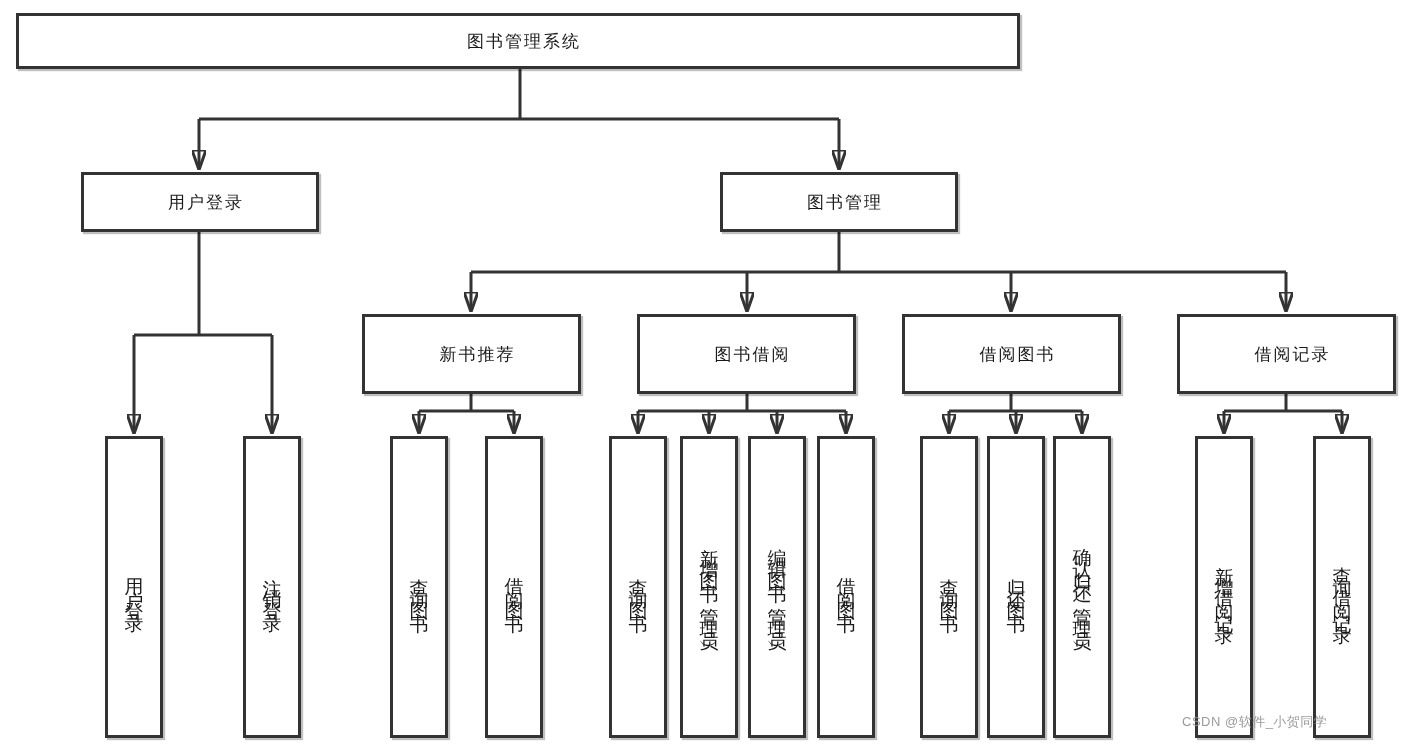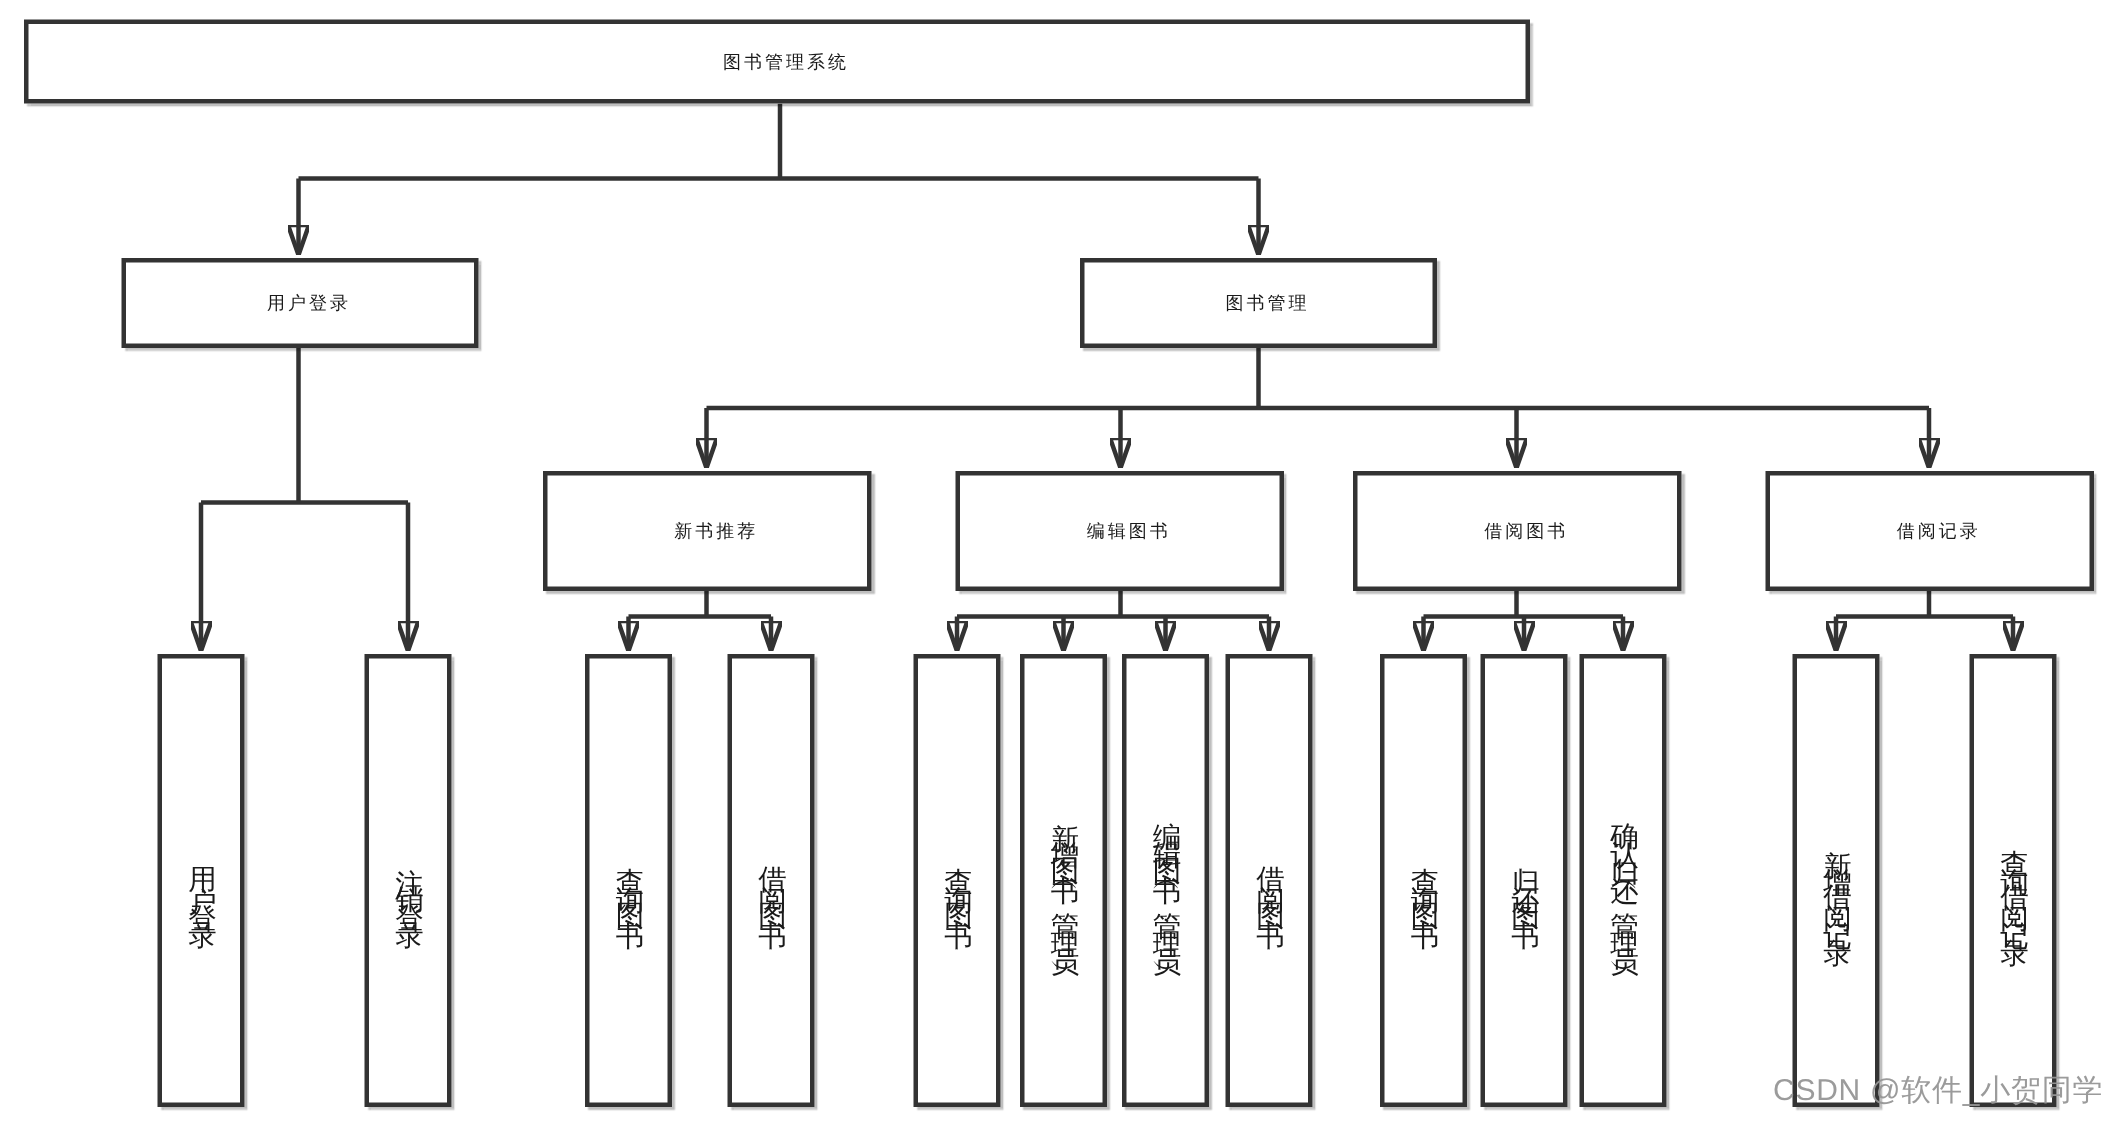--- a/index.html
+++ b/index.html
@@ -6,33 +6,33 @@
   .stage{
     position:relative;width:1405px;height:747px;background:#ffffff;
     font-family:"Liberation Sans","DejaVu Sans",sans-serif;overflow:hidden;
   }
   .wires{position:absolute;left:0;top:0;width:1405px;height:747px;}
   .wires path, .wires line{stroke:#333333;stroke-width:3;fill:none;}
   .node{
     position:absolute;display:flex;align-items:center;justify-content:center;
     border:3px solid #333333;background:#ffffff;color:#1a1a1a;
     box-sizing:border-box;box-shadow:2px 2px 1px rgba(0,0,0,0.25);
-    font-size:12px;letter-spacing:2px;text-align:center;z-index:2;padding-left:12px;
+    font-size:17px;letter-spacing:2px;text-align:center;z-index:2;padding-left:12px;
   }
   .lvl1{left:16px;top:13px;width:1004px;height:56px;}
   .lvl2{top:172px;width:238px;height:60px;}
   .lvl3{top:314px;width:219px;height:80px;}
   .leaf{
     top:436px;width:58px;height:302px;
     writing-mode:vertical-rl;text-orientation:mixed;
     font-size:19px;letter-spacing:12px;padding:4px 0;
   }
   .watermark{
     position:absolute;left:1182px;top:713px;z-index:6;
-    color:rgba(150,150,150,0.95);font-size:20px;letter-spacing:0.5px;
+    color:rgba(150,150,150,0.95);font-size:13px;letter-spacing:0.5px;
     white-space:nowrap;
   }
 </style>
 </head>
 <body>
 
 <div class="stage">
 
   <svg class="wires" width="1405" height="747" viewBox="0 0 1405 747" xmlns="http://www.w3.org/2000/svg">
     <defs>
@@ -95,21 +95,21 @@
       <path d="M1342,411 V433" marker-end="url(#arr)"></path>
     </g>
   </svg>
 
   <div class="node lvl1">图书管理系统</div>
 
   <div class="node lvl2" style="left:81px">用户登录</div>
   <div class="node lvl2" style="left:720px">图书管理</div>
 
   <div class="node lvl3" style="left:362px">新书推荐</div>
-  <div class="node lvl3" style="left:637px">编辑图书</div>
+  <div class="node lvl3" style="left:637px">图书借阅</div>
   <div class="node lvl3" style="left:902px">借阅图书</div>
   <div class="node lvl3" style="left:1177px">借阅记录</div>
 
   <div class="node leaf" style="left:105px">用户登录</div>
   <div class="node leaf" style="left:243px">注销登录</div>
 
   <div class="node leaf" style="left:390px">查询图书</div>
   <div class="node leaf" style="left:485px">借阅图书</div>
 
   <div class="node leaf" style="left:609px">查询图书</div>

